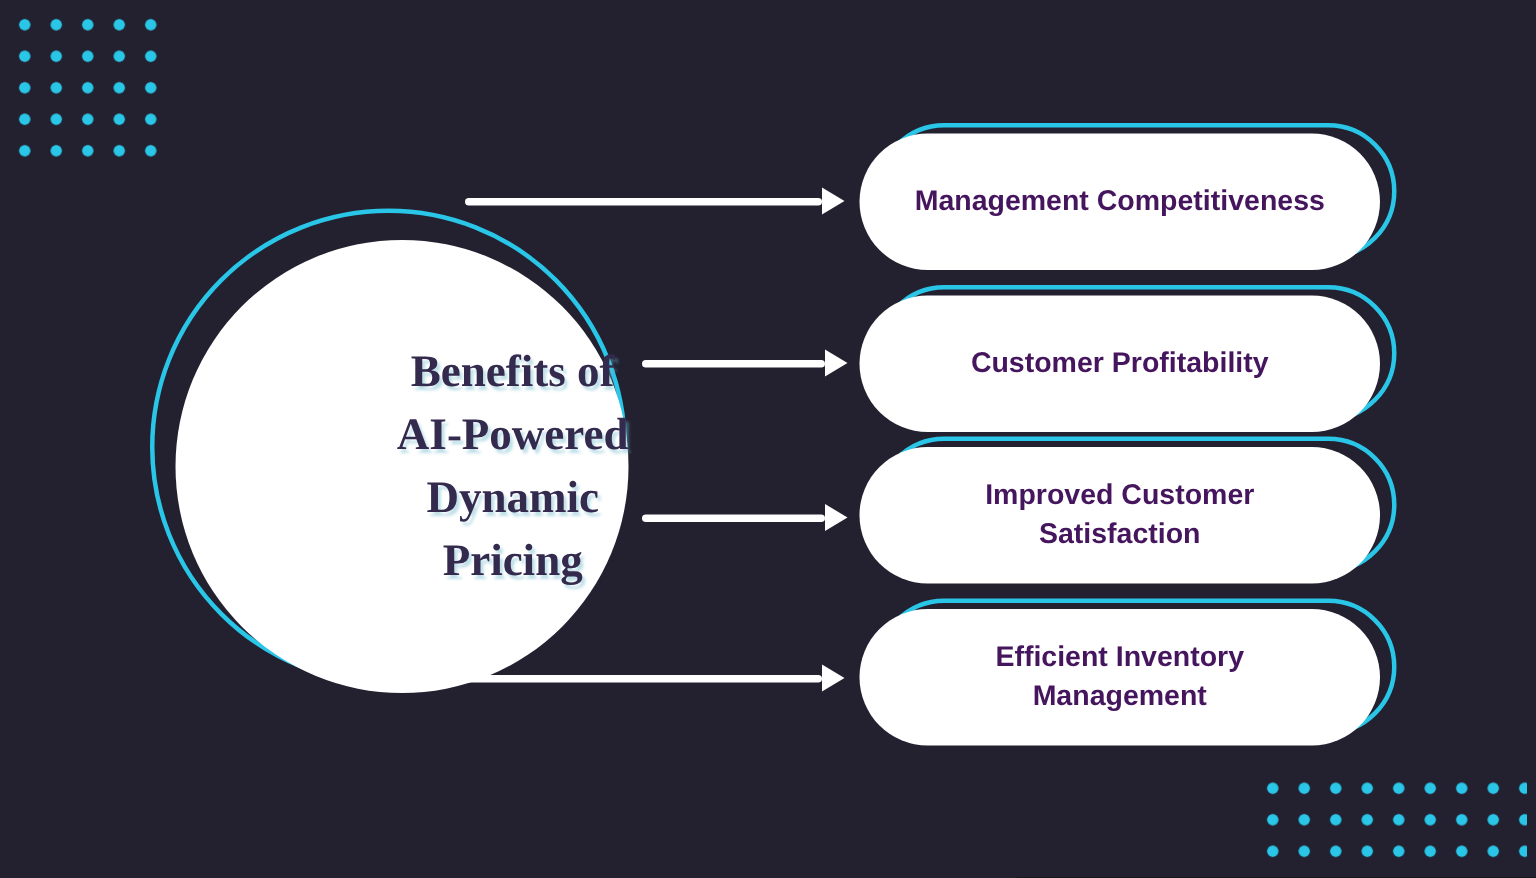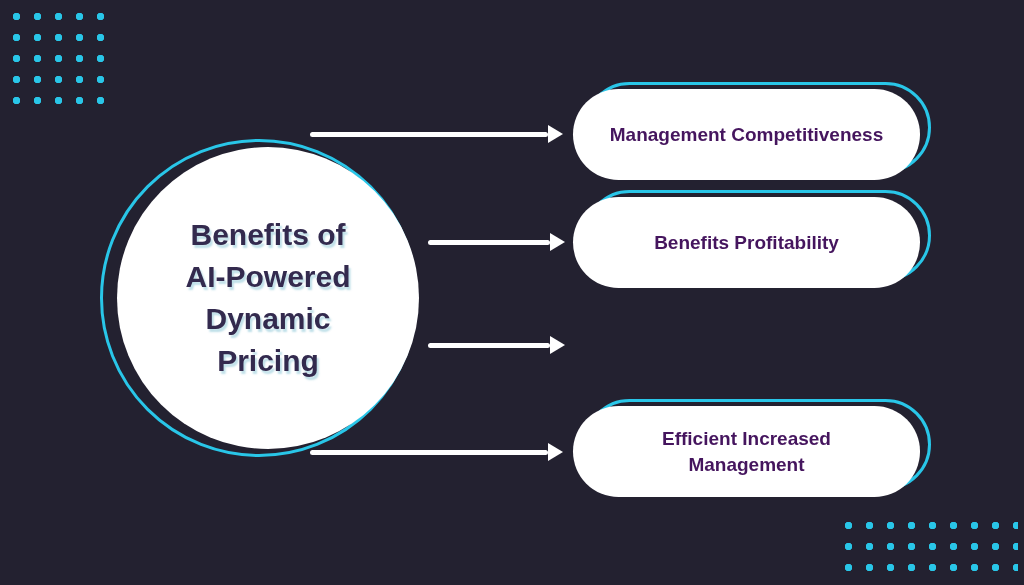--- a/index.html
+++ b/index.html
@@ -35,27 +35,28 @@
   
   .circle-ring {
     position: absolute;
     left: 100px; top: 139px;
     width: 318px; height: 318px;
     border: 3px solid var(--accent);
     border-radius: 50%;
   }
   .circle {
     position: absolute;
-    left: 117px; top: 147px;
+    left: 117px; top: 160px;
     width: 302px; height: 302px;
     background: var(--card_bg);
     border-radius: 50%;
     display: flex;
     align-items: center;
-    justify-content: center;
+    justify-content: flex-end;
+    font-family: Liberation Serif, serif;
   }
   .title {
     font-size: 30px;
     font-weight: bold;
     line-height: 1.4;
     color: var(--title_text);
     text-align: center;
     white-space: pre-line;
     text-shadow: 2px 3px 2px rgba(110, 185, 205, 0.45);
   }
@@ -156,25 +157,31 @@
   </div>
 
   <div class="pill pill-1">
     <div class="pill-inner">
       <span class="pill-label">Management Competitiveness</span>
     </div>
   </div>
 
   <div class="pill pill-2">
     <div class="pill-inner">
-      <span class="pill-label">Benefits Profitability</span>
+      <span class="pill-label">Customer Profitability</span>
     </div>
   </div>
 
+  <div class="pill pill-3">
+    <div class="pill-inner">
+      <span class="pill-label">Improved Customer
+Satisfaction</span>
+    </div>
+  </div>
 
   <div class="pill pill-4">
     <div class="pill-inner">
-      <span class="pill-label">Efficient Increased
+      <span class="pill-label">Efficient Inventory
 Management</span>
     </div>
   </div>
 
 </div>
 
 </body></html>

